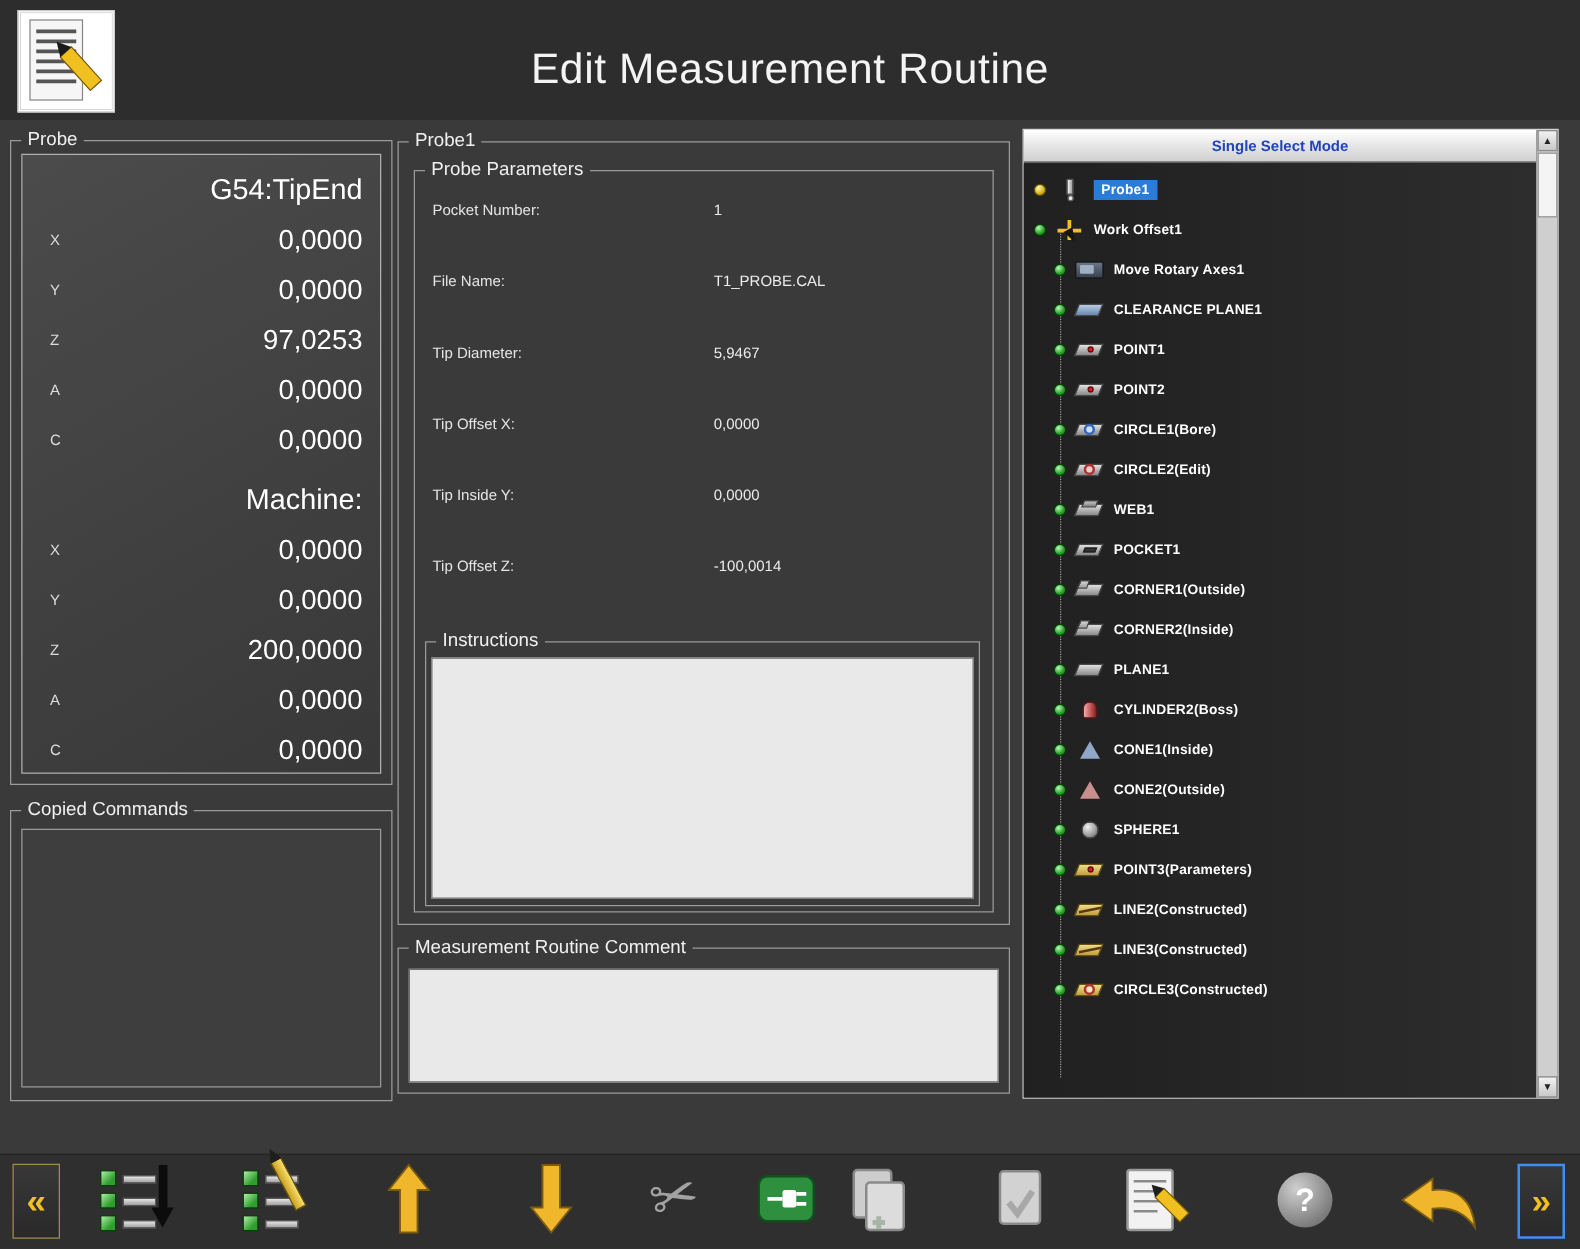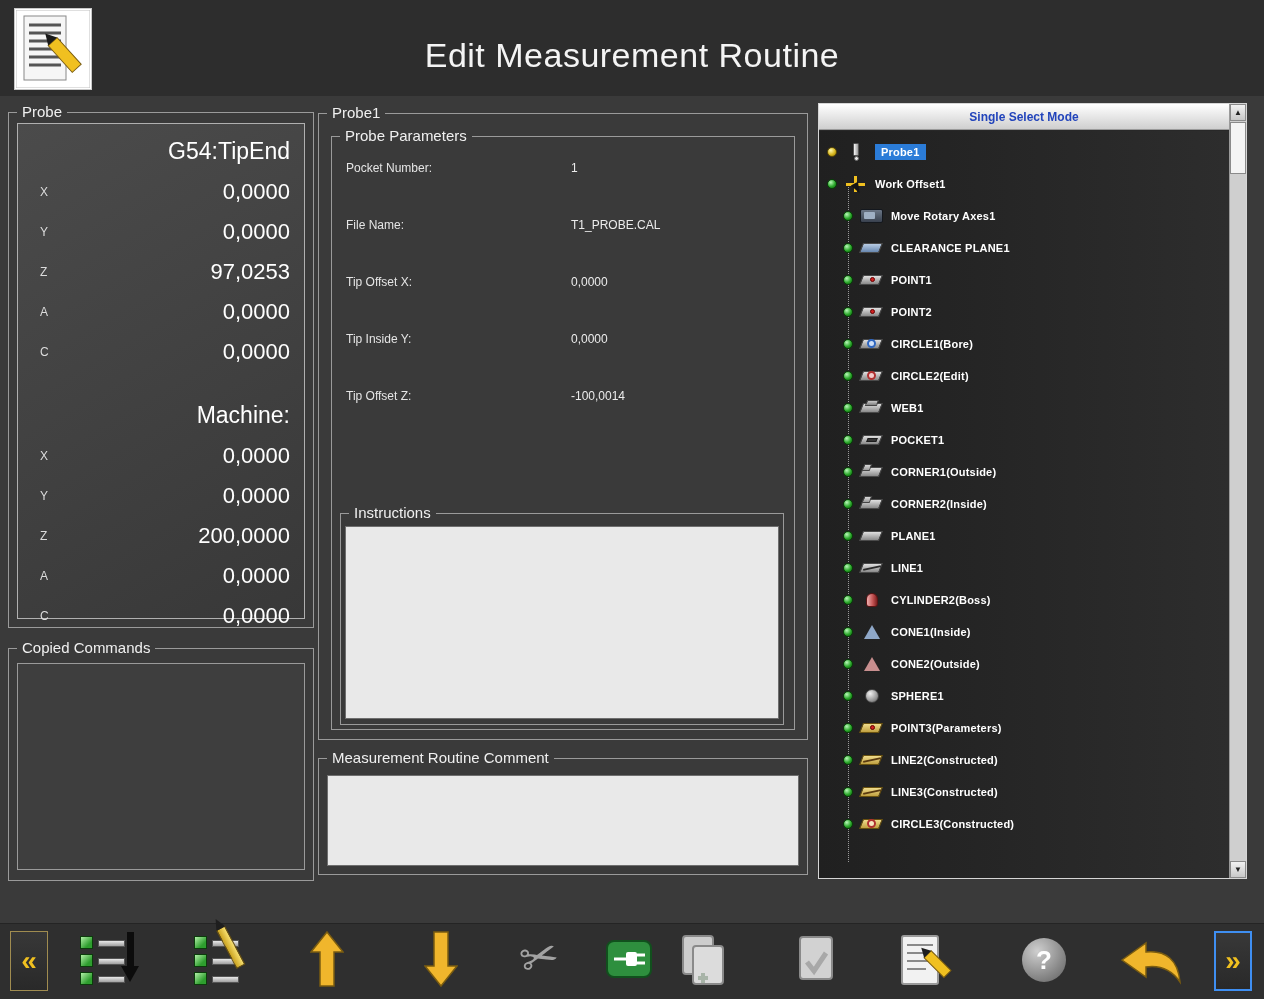--- a/index.html
+++ b/index.html
@@ -11,21 +11,21 @@
   .app-icon{position:absolute;left:14px;top:8px;width:78px;height:82px;background:#fff;border:1px solid #c9c9c9;display:flex;align-items:center;justify-content:center}
   .page-title{position:absolute;left:0;top:36px;width:1264px;text-align:center;font-size:34px;font-weight:400;color:#f4f4f4;letter-spacing:.5px}
 
   
   .groupbox{position:absolute;border:1px solid #9a9a9a}
   .gb-label{position:absolute;top:-10px;left:8px;background:#3a3a3a;padding:0 5px;font-size:15px;color:#f0f0f0;white-space:nowrap}
 
   
   .probe-display{position:absolute;left:8px;right:8px;top:10px;bottom:8px;background:linear-gradient(150deg,#4b4b4b,#383838);border:1px solid #b0b0b0;padding:6px 14px 0 6px}
   .disp-header{height:42px;line-height:42px;text-align:right;font-size:23px;color:#fff}
-  .disp-header.machine{margin-top:22px}
+  .disp-header.machine{margin-top:6px}
   .axis-row{display:flex;height:40px;line-height:40px}
   .axis-label{width:40px;padding-left:16px;font-size:12px;color:#dcdcdc}
   .axis-value{flex:1;text-align:right;font-size:22px;color:#fff}
 
   .copied-area{position:absolute;left:8px;right:8px;top:14px;bottom:10px;background:#3e3e3e;border:1px solid #9a9a9a}
 
   
   .param-rows{position:absolute;left:14px;right:10px;top:24px}
   .param-row{height:57px;display:flex}
   .param-name{width:225px;font-size:12px;color:#e5e5e5}
@@ -190,20 +190,24 @@
     <div class="param-rows" id="param-rows">
         <div class="param-row">
           <span class="param-name">Pocket Number:</span>
           <span class="param-value">1</span>
         </div>
         <div class="param-row">
           <span class="param-name">File Name:</span>
           <span class="param-value">T1_PROBE.CAL</span>
         </div>
         <div class="param-row">
+          <span class="param-name">Tip Diameter:</span>
+          <span class="param-value">5,9467</span>
+        </div>
+        <div class="param-row">
           <span class="param-name">Tip Offset X:</span>
           <span class="param-value">0,0000</span>
         </div>
         <div class="param-row">
           <span class="param-name">Tip Inside Y:</span>
           <span class="param-value">0,0000</span>
         </div>
         <div class="param-row">
           <span class="param-name">Tip Offset Z:</span>
           <span class="param-value">-100,0014</span>
@@ -320,28 +324,20 @@
             <i class="b"></i>
           </span>
           <span class="tlabel">CORNER2(Inside)</span>
         </div>
         <div class="tree-row indent-1">
           <span class="dot green"></span>
           <span class="ticon icon-plane">
             <i class="a"></i>
           </span>
           <span class="tlabel">PLANE1</span>
-        </div>
-        <div class="tree-row indent-1">
-          <span class="dot green"></span>
-          <span class="ticon icon-line">
-            <i class="a"></i>
-            <i class="b"></i>
-          </span>
-          <span class="tlabel">LINE1</span>
         </div>
         <div class="tree-row indent-1">
           <span class="dot green"></span>
           <span class="ticon icon-cylinder-boss">
             <i class="b"></i>
           </span>
           <span class="tlabel">CYLINDER2(Boss)</span>
         </div>
         <div class="tree-row indent-1">
           <span class="dot green"></span>

